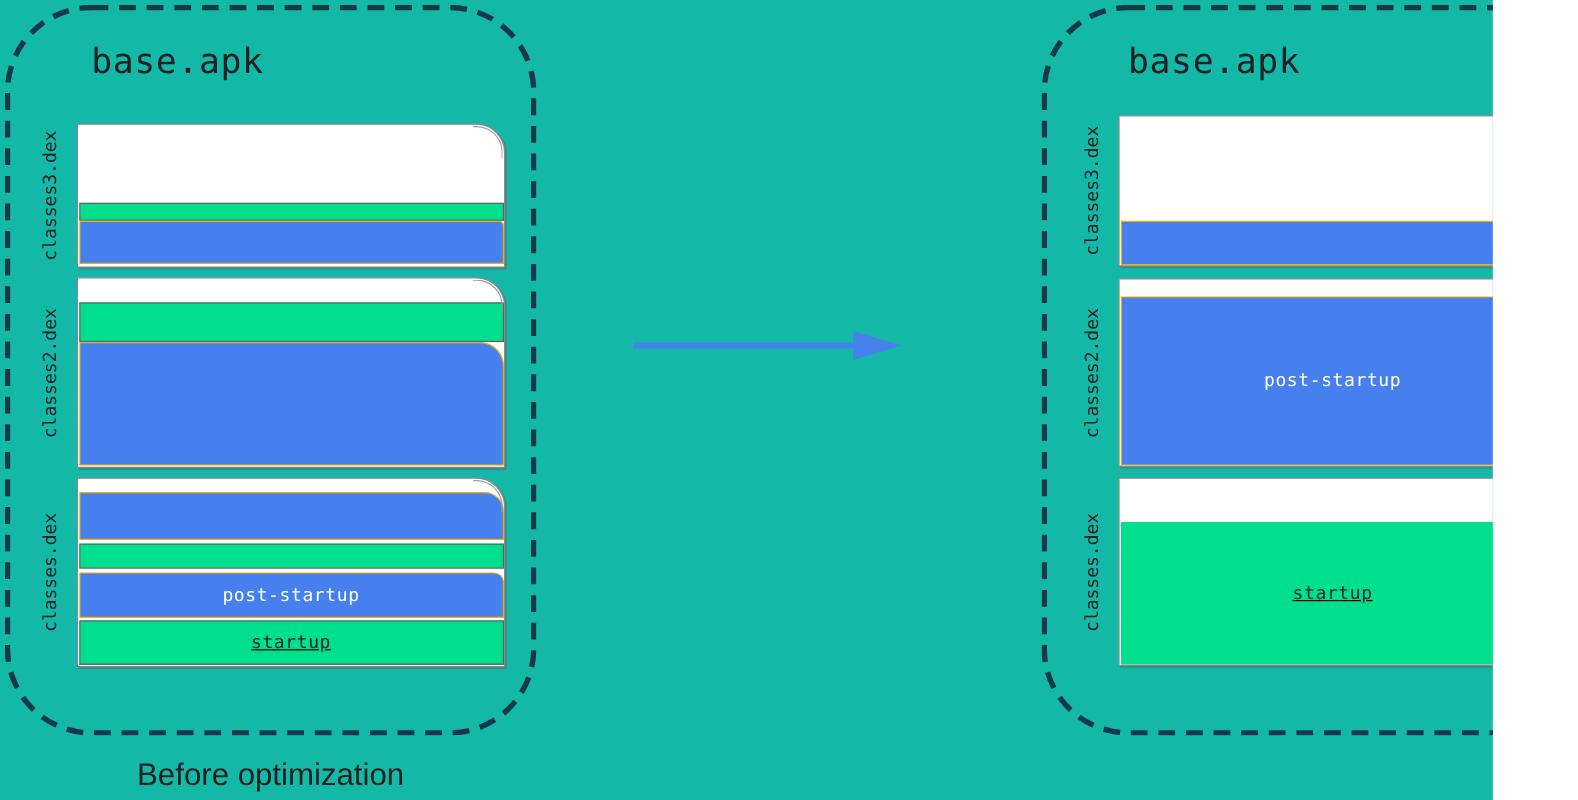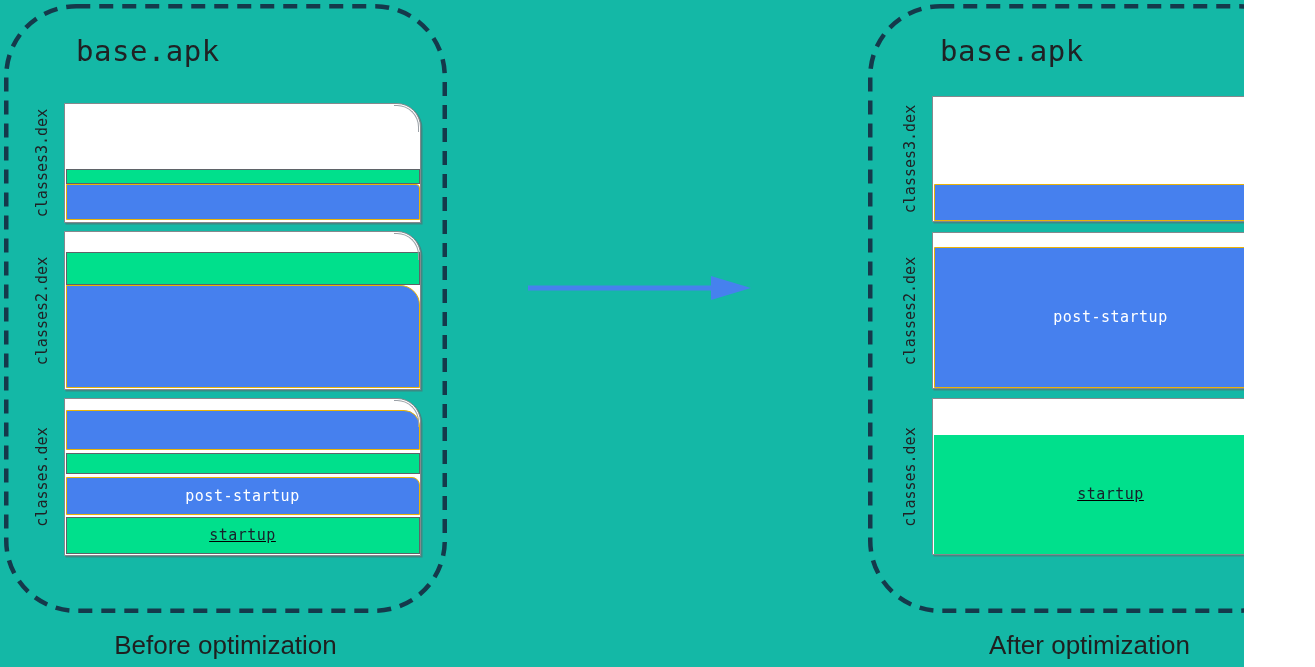--- a/index.html
+++ b/index.html
@@ -140,15 +140,14 @@
         </div>
       </div>
   </section>
 
   <svg class="arrow" width="230" height="40">
     <line x1="3" y1="20" x2="188" y2="20" stroke="#4681EE" stroke-width="5"></line>
     <polygon points="186,8 186,32 226,20" fill="#4681EE"></polygon>
   </svg>
 
   <p class="caption caption-before">Before optimization</p>
-  <p class="caption caption-after">After optimization</p>
 
 </div>
 
 </body></html>

